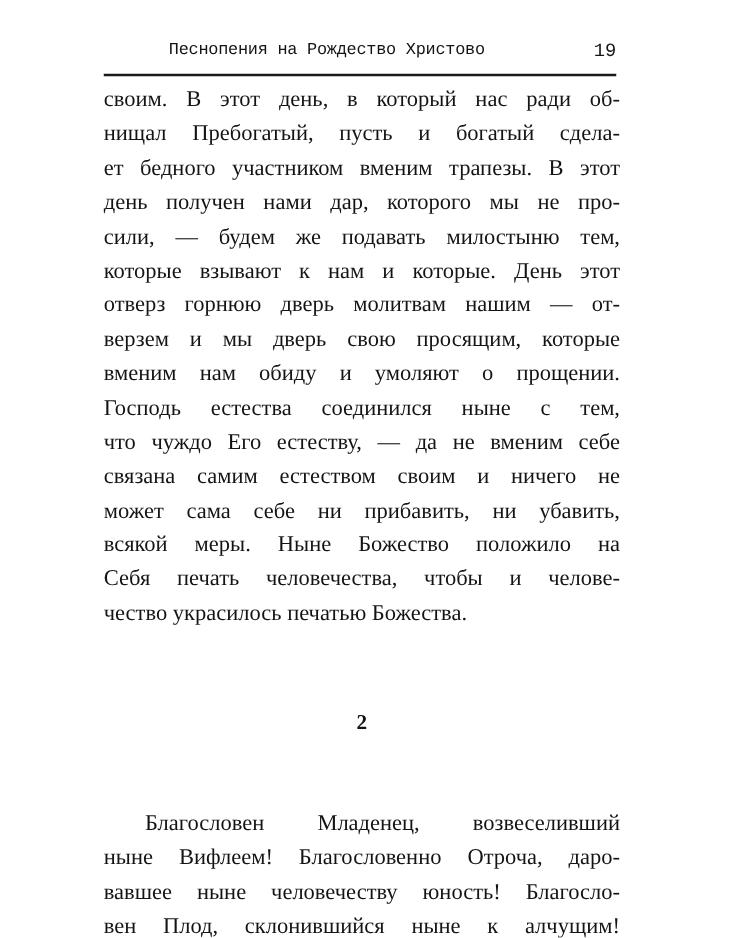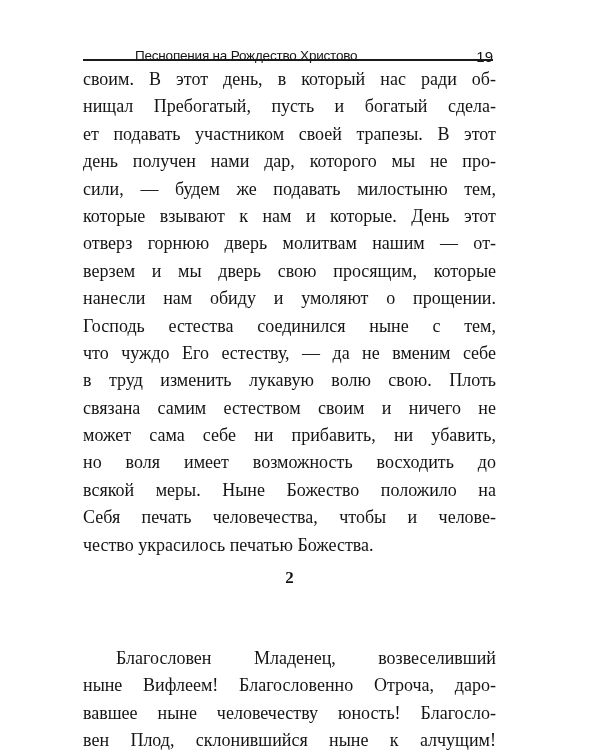--- a/index.html
+++ b/index.html
@@ -19,23 +19,22 @@
       left: 83px;
       top: 0;
       width: 413px;
     }
     .running-head {
       position: absolute;
       top: 33px;
       left: 0;
       width: 410px;
       height: 20px;
-      font-family: Liberation Sans, sans-serif;
+      font-family: Liberation Mono, monospace;
       font-size: 13.5px;
-      margin-top: 15px;
     }
     .running-title {
       position: absolute;
       left: 52px;
       top: 0;
       letter-spacing: -0.2px;
     }
     .page-number {
       position: absolute;
       right: 0;
@@ -93,33 +92,31 @@
 
   <div class="running-head">
     <span class="running-title">Песнопения на Рождество Христово</span>
     <span class="page-number">19</span>
   </div>
   <div class="head-rule"></div>
 
   <div class="text-block">
     <span class="line">своим. В этот день, в который нас ради об-</span>
     <span class="line">нищал Пребогатый, пусть и богатый сдела-</span>
-    <span class="line">ет подавать участником своей трапезы. В этот</span>
+    <span class="line">ет бедного участником вменим трапезы. В этот</span>
     <span class="line">день получен нами дар, которого мы не про-</span>
     <span class="line">сили, — будем же подавать милостыню тем,</span>
     <span class="line">которые взывают к нам и которые. День этот</span>
     <span class="line">отверз горнюю дверь молитвам нашим — от-</span>
     <span class="line">верзем и мы дверь свою просящим, которые</span>
-    <span class="line">нанесли нам обиду и умоляют о прощении.</span>
+    <span class="line">вменим нам обиду и умоляют о прощении.</span>
     <span class="line">Господь естества соединился ныне с тем,</span>
     <span class="line">что чуждо Его естеству, — да не вменим себе</span>
-    <span class="line">в труд изменить лукавую волю свою. Плоть</span>
     <span class="line">связана самим естеством своим и ничего не</span>
     <span class="line">может сама себе ни прибавить, ни убавить,</span>
-    <span class="line">но воля имеет возможность восходить до</span>
     <span class="line">всякой меры. Ныне Божество положило на</span>
     <span class="line">Себя печать человечества, чтобы и челове-</span>
     <span class="line last">чество украсилось печатью Божества.</span>
   </div>
 
   <div class="section-number">2</div>
 
   <div class="text-block text-block-2">
     <span class="line indent">Благословен Младенец, возвеселивший</span>
     <span class="line">ныне Вифлеем! Благословенно Отроча, даро-</span>

